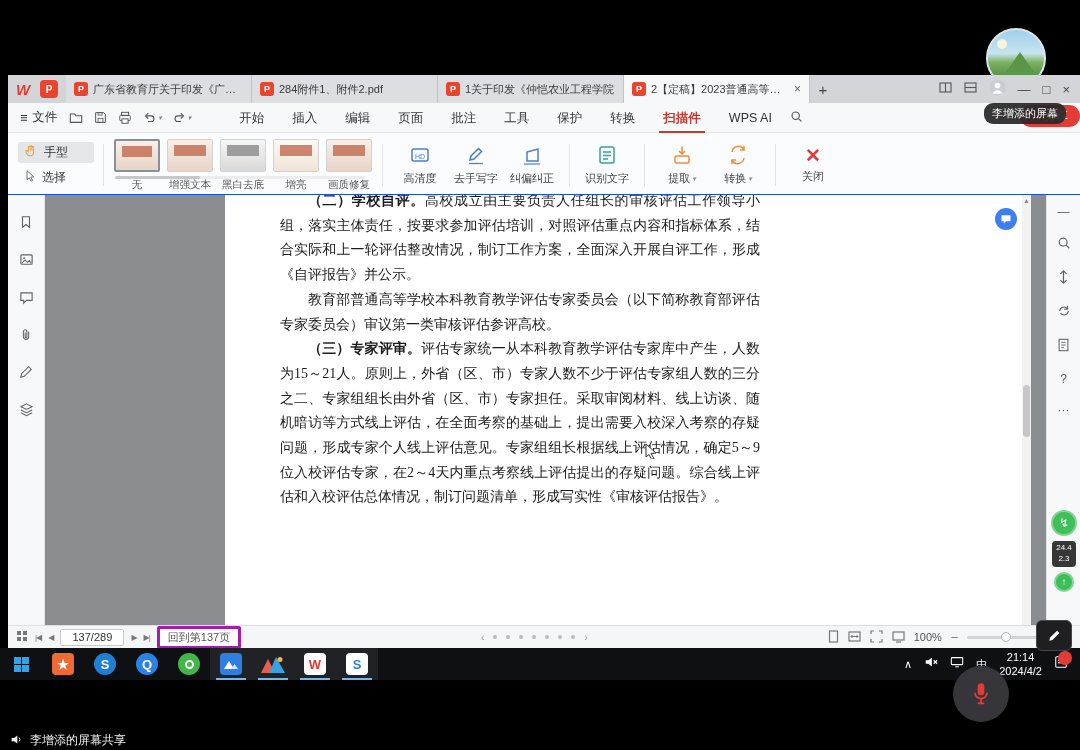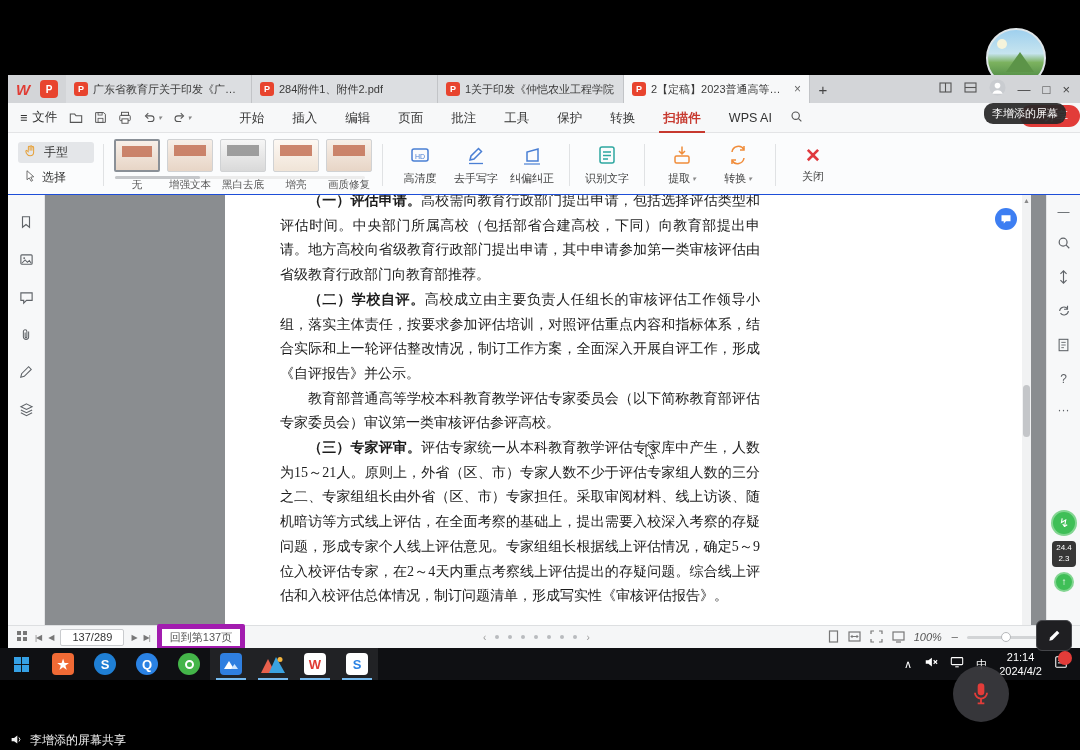--- a/index.html
+++ b/index.html
@@ -98,25 +98,25 @@
             background:#3d7ef2; display:flex; align-items:center; justify-content:center; }
   .cursorfloat { position:absolute; left:636px; top:248px; }
 
   
   .statusbar { position:absolute; left:0; bottom:0; width:100%; height:23px; background:#f5f6f7;
                border-top:1px solid #dddfe1; display:flex; align-items:center; font-size:11px;
                color:#555; padding:0 8px; gap:7px; }
   .navbtn { font-size:8px; color:#777; letter-spacing:-1px; }
   .pageinput { width:64px; height:17px; font-size:11px; text-align:center; border:1px solid #c9cbce;
                background:#fff; color:#333; border-radius:2px; }
-  .backbtn { border:5px solid #a21caf; background:#fff; border-radius:2px; padding:1px 8px; font-size:11px; color:#555; }
+  .backbtn { border:3px solid #a21caf; background:#fff; border-radius:2px; padding:1px 8px; font-size:11px; color:#555; }
   .dots { display:flex; gap:9px; align-items:center; margin:0 auto; color:#b9bbbe; }
   .dots i { width:4px; height:4px; border-radius:50%; background:#b9bbbe; display:block; }
   .dots .darr { font-size:10px; color:#999; font-style:normal; width:auto; height:auto; background:none; }
-  .sb-right { display:flex; align-items:center; gap:9px;font-style:italic; }
+  .sb-right { display:flex; align-items:center; gap:9px; }
   .zslider { width:88px; height:3px; background:#d2d4d6; border-radius:2px; position:relative; }
   .zslider i { position:absolute; left:38%; top:-4px; width:10px; height:10px; border-radius:50%;
                background:#fff; border:1px solid #b6b8bb; display:block; }
   .zsign { font-size:13px; color:#777; line-height:1; }
 
   
   .taskbar { position:absolute; left:0; top:648px; width:1080px; height:32px; background:#0f1013;
              display:flex; align-items:center; z-index:20; }
   .tbicon { width:42px; height:32px; display:flex; align-items:center; justify-content:center; position:relative; }
   .tbicon.active { background:rgba(255,255,255,.08); }
@@ -412,21 +412,20 @@
               <path d="M2 14l1-4 8-8 3 3-8 8z" fill="none" stroke="#5f6368" stroke-width="1.2"></path>
             </svg></span>
         <span><svg width="15" height="15" viewBox="0 0 16 16">
               <path d="M8 2l6 3-6 3-6-3z" fill="none" stroke="#5f6368" stroke-width="1.1"></path>
               <path d="M2 8.5l6 3 6-3M2 11.5l6 3 6-3" fill="none" stroke="#5f6368" stroke-width="1.1"></path>
             </svg></span>
       </div>
 
       <div class="page">
         <div class="pagetext">
-          <p><b>（一）评估申请。</b><span>高校需向教育行政部门提出申请，包括选择评估类型和评估时间。中央部门所属高校（包括部省合建高校，下同）向教育部提出申请。地方高校向省级教育行政部门提出申请，其中申请参加第一类审核评估由省级教育行政部门向教育部推荐。</span></p>
           <p><b>（二）学校自评。</b><span>高校成立由主要负责人任组长的审核评估工作领导小组，落实主体责任，按要求参加评估培训，对照评估重点内容和指标体系，结合实际和上一轮评估整改情况，制订工作方案，全面深入开展自评工作，形成《自评报告》并公示。</span></p>
           <p><b></b><span>教育部普通高等学校本科教育教学评估专家委员会（以下简称教育部评估专家委员会）审议第一类审核评估参评高校。</span></p>
           <p><b>（三）专家评审。</b><span>评估专家统一从本科教育教学评估专家库中产生，人数为15～21人。原则上，外省（区、市）专家人数不少于评估专家组人数的三分之二、专家组组长由外省（区、市）专家担任。采取审阅材料、线上访谈、随机暗访等方式线上评估，在全面考察的基础上，提出需要入校深入考察的存疑问题，形成专家个人线上评估意见。专家组组长根据线上评估情况，确定5～9位入校评估专家，在2～4天内重点考察线上评估提出的存疑问题。综合线上评估和入校评估总体情况，制订问题清单，形成写实性《审核评估报告》。</span></p>
 
         </div>
       </div>
 
       <span class="cursorfloat">
         <svg width="14" height="16" viewBox="0 0 14 16">
             <path d="M2 1l10 9-5 .5 3 5-2.3 1L5 11.5 2 14z" fill="#fff" stroke="#333" stroke-width="1"></path>

